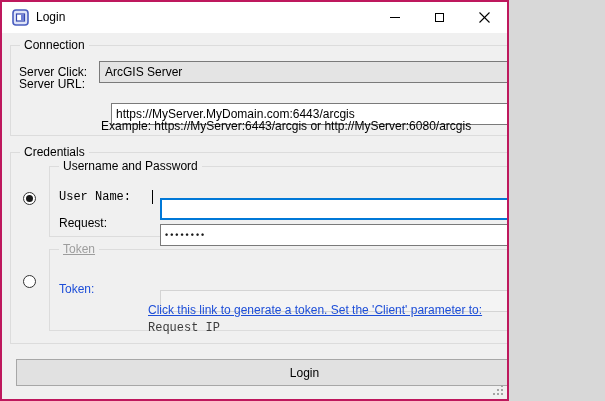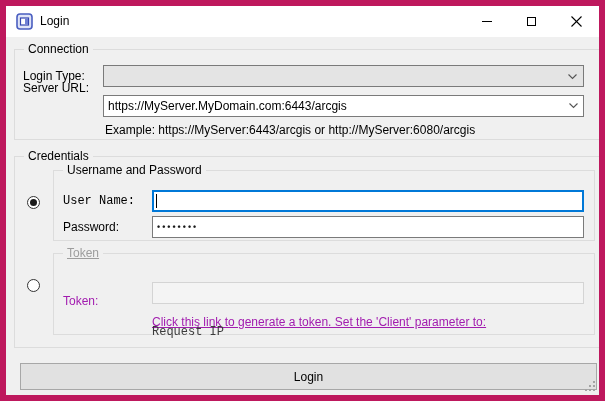--- a/index.html
+++ b/index.html
@@ -1,40 +1,40 @@
 <!DOCTYPE html>
 <html><head>
 <meta charset="utf-8">
 <style>
   html,body{margin:0;padding:0;background:#d8d8d8;font-family:"Liberation Sans",sans-serif;}
   *{box-sizing:border-box;}
-  .window{position:relative;width:605px;height:401px;background:#f0f0f0;
-    border:6px solid #be185d;overflow:hidden;font-size:12px;color:#000;}
+  .window{position:relative;width:509px;height:401px;background:#f0f0f0;
+    border:2px solid #be185d;overflow:hidden;font-size:12px;color:#000;}
   
   .titlebar{position:absolute;left:0;top:0;width:100%;height:31px;background:#ffffff;}
   .app-icon{position:absolute;left:10px;top:7px;width:17px;height:17px;}
   .title-text{position:absolute;left:34px;top:0;height:31px;line-height:31px;font-size:12px;color:#000;}
   .caption-btn{position:absolute;top:0;width:45px;height:31px;display:flex;align-items:center;justify-content:center;cursor:default;}
   .btn-min{right:90px;}
   .btn-max{right:45px;}
   .btn-close{right:0px;}
   .glyph-min{width:10px;height:1px;background:#000;}
   .glyph-max{width:9px;height:9px;border:1px solid #000;}
   
   .groupbox{position:absolute;border:1px solid #dcdcdc;}
   .groupbox > .gb-label{position:absolute;top:-8px;left:9px;background:#f0f0f0;padding:0 4px;line-height:14px;}
   .gb-disabled > .gb-label{color:#9d9d9d;text-decoration:underline;}
   .field-label{position:absolute;line-height:14px;white-space:nowrap;}
-  .lbl-gray{color:#a21caf;margin-top:8px;}
+  .lbl-gray{color:#1d4ed8;}
   .dropdown{position:absolute;height:22px;background:#e4e4e4;border:1px solid #7a7a7a;
     display:flex;align-items:center;padding:0 18px 0 5px;cursor:default;}
   .chevron{position:absolute;right:6px;top:8px;width:9px;height:6px;}
   .input-wrap{position:absolute;}
   .input-wrap input{width:100%;height:22px;border:1px solid #7a7a7a;background:#fff;
-    font-family:"Liberation Sans",sans-serif;font-size:12px;padding:0 4px;margin:0;}
+    font-family:"Liberation Sans",sans-serif;font-size:12px;padding:0 4px;margin:12px;}
   .input-wrap input.focused{border:2px solid #0078d7;padding:0 3px;}
   .input-wrap input.password{font-size:9px;letter-spacing:2px;font-weight:bold;color:#1a1a1a;}
   .input-wrap input.disabled{background:#f4f4f4;border:1px solid #d4d4d4;}
   .caret{position:absolute;left:4px;top:4px;width:1px;height:14px;background:#000;}
   
   .radio{position:absolute;width:13px;height:13px;border:1px solid #333;border-radius:50%;background:#fff;cursor:default;}
   .radio .dot{position:absolute;left:2px;top:2px;width:7px;height:7px;border-radius:50%;background:#1a1a1a;}
   
   .static-text{position:absolute;line-height:14px;white-space:nowrap;}
   
@@ -70,22 +70,23 @@
       <svg width="11" height="11" viewBox="0 0 11 11">
         <line x1="0.5" y1="0.5" x2="10.5" y2="10.5" stroke="#000" stroke-width="1.1"></line>
         <line x1="10.5" y1="0.5" x2="0.5" y2="10.5" stroke="#000" stroke-width="1.1"></line>
       </svg>
     </div>
   </div>
 
   <div class="groupbox" style="left:8px;top:43px;width:589px;height:91px;">
     <span class="gb-label">Connection</span>
   </div>
-  <span class="field-label" style="left:17px;top:63px;">Login Type:</span>
+  <span class="field-label" style="left:17px;top:63px;">Server Click:</span>
   <div class="dropdown" style="left:97px;top:59px;width:481px;">
+    <span>ArcGIS Server</span>
     <svg class="chevron" viewBox="0 0 9 6">
       <polyline points="0.5,0.5 4.5,4.5 8.5,0.5" fill="none" stroke="#555" stroke-width="1.1"></polyline>
     </svg>
   </div>
   <span class="field-label" style="left:17px;top:75px;">Server URL:</span>
   <div class="input-wrap" style="left:97px;top:89px;width:481px;">
     <input type="text" style="padding-right: 18px;" value="https://MyServer.MyDomain.com:6443/arcgis">
     <svg class="chevron" viewBox="0 0 9 6">
       <polyline points="0.5,0.5 4.5,4.5 8.5,0.5" fill="none" stroke="#555" stroke-width="1.1"></polyline>
     </svg>
@@ -100,21 +101,21 @@
     <span class="gb-label">Username and Password</span>
   </div>
   <div class="radio" style="left:21px;top:190px;" role="radio" aria-checked="true">
     <span class="dot"></span>
   </div>
   <span class="field-label" style="left:57px;top:188px;font-family:Liberation Mono, monospace;">User Name:</span>
   <div class="input-wrap" style="left:146px;top:184px;width:432px;">
     <input type="text" class="focused" value="" style="">
     <span class="caret"></span>
   </div>
-  <span class="field-label" style="left:57px;top:214px;">Password:</span>
+  <span class="field-label" style="left:57px;top:214px;">Request:</span>
   <div class="input-wrap" style="left:146px;top:210px;width:432px;">
     <input type="text" class="password" value="••••••••" style="">
   </div>
 
   <div class="groupbox gb-disabled" style="left:47px;top:247px;width:542px;height:82px;">
     <span class="gb-label">Token</span>
   </div>
   <div class="radio" style="left:21px;top:273px;" role="radio" aria-checked="false"></div>
   <span class="field-label lbl-gray" style="left:57px;top:280px;">Token:</span>
   <div class="input-wrap" style="left:146px;top:276px;width:432px;">

